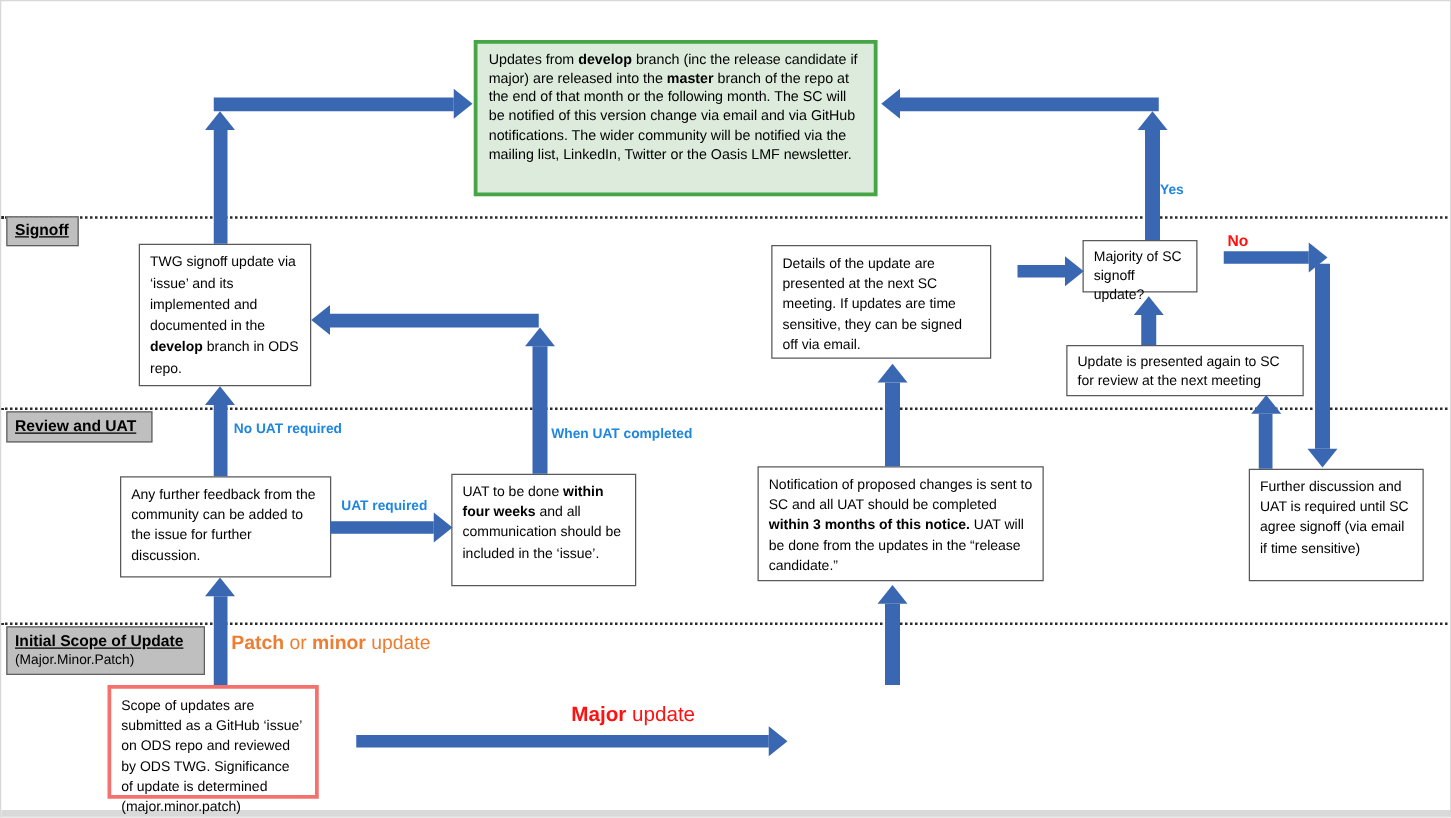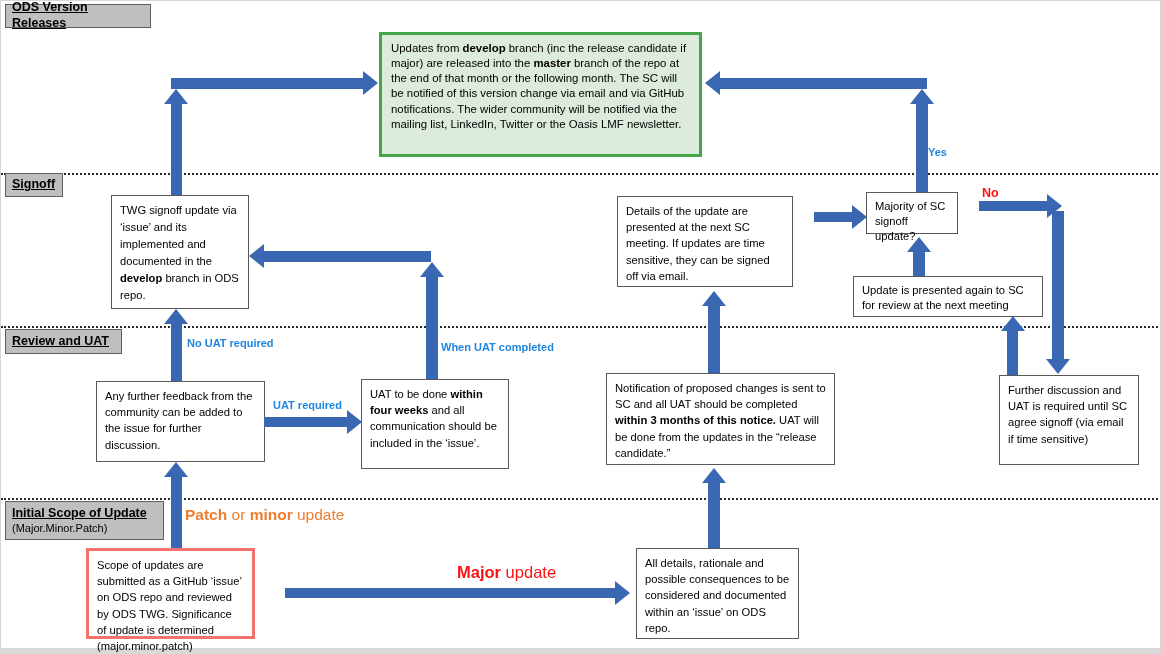--- a/index.html
+++ b/index.html
@@ -36,23 +36,20 @@
 </head>
 <body>
 
 <div id="canvas">
 
   <div class="lane-sep" style="top:172px"></div>
   <div class="lane-sep" style="top:325px"></div>
   <div class="lane-sep" style="top:497px"></div>
   <div class="bottom-bar"></div>
 
-  <div class="lane-chip" style="left:4px;top:3px;width:146px;height:24px">
-    <span class="t">ODS Version Releases</span>
-  </div>
   <div class="lane-chip" style="left:4px;top:172px;width:58px;height:24px">
     <span class="t">Signoff</span>
   </div>
   <div class="lane-chip" style="left:4px;top:328px;width:117px;height:25px">
     <span class="t">Review and UAT</span>
   </div>
   <div class="lane-chip" style="left:4px;top:500px;width:159px;height:39px">
     <span class="t">Initial Scope of Update</span>
     <span class="s">(Major.Minor.Patch)</span>
   </div>
@@ -60,21 +57,20 @@
   <div class="pbox greenbox" style="left:378px;top:31px;width:323px;height:125px;font-size:11.4px"><span>Updates from </span><b>develop</b><span> branch (inc the release candidate if major) are released into the </span><b>master</b><span> branch of the repo at the end of that month or the following month. The SC will be notified of this version change via email and via GitHub notifications. The wider community will be notified via the mailing list, LinkedIn, Twitter or the Oasis LMF newsletter.</span></div>
 
   <div class="pbox" style="left:110px;top:194px;width:138px;height:114px"><span>TWG signoff update via ‘issue’ and its implemented and documented in the </span><b>develop</b><span> branch in ODS repo.</span></div>
 
   <div class="pbox" style="left:95px;top:380px;width:169px;height:81px;line-height:1.45">Any further feedback from the community can be added to the issue for further discussion.</div>
 
   <div class="pbox" style="left:360px;top:378px;width:148px;height:90px;line-height:1.45"><span>UAT to be done </span><b>within four weeks</b><span> and all communication should be included in the ‘issue’.</span></div>
 
   <div class="pbox redbox" style="left:85px;top:547px;width:169px;height:91px;line-height:1.45">Scope of updates are submitted as a GitHub ‘issue’ on ODS repo and reviewed by ODS TWG. Significance of update is determined (major.minor.patch)</div>
 
-  <div class="pbox" style="left:635px;top:547px;width:163px;height:91px;line-height:1.45">All details, rationale and possible consequences to be considered and documented within an ‘issue’ on ODS repo.</div>
 
   <div class="pbox" style="left:605px;top:372px;width:229px;height:92px;line-height:1.45"><span>Notification of proposed changes is sent to SC and all UAT should be completed </span><b>within 3 months of this notice.</b><span> UAT will be done from the updates in the “release candidate.”</span></div>
 
   <div class="pbox" style="left:616px;top:195px;width:176px;height:91px;line-height:1.45">Details of the update are presented at the next SC meeting. If updates are time sensitive, they can be signed off via email.</div>
 
   <div class="pbox" style="left:865px;top:191px;width:92px;height:42px;line-height:1.35">Majority of SC signoff update?</div>
 
   <div class="pbox" style="left:852px;top:275px;width:190px;height:41px;line-height:1.35">Update is presented again to SC for review at the next meeting</div>
 
   <div class="pbox" style="left:998px;top:374px;width:140px;height:90px;line-height:1.45">Further discussion and UAT is required until SC agree signoff (via email if time sensitive)</div>

